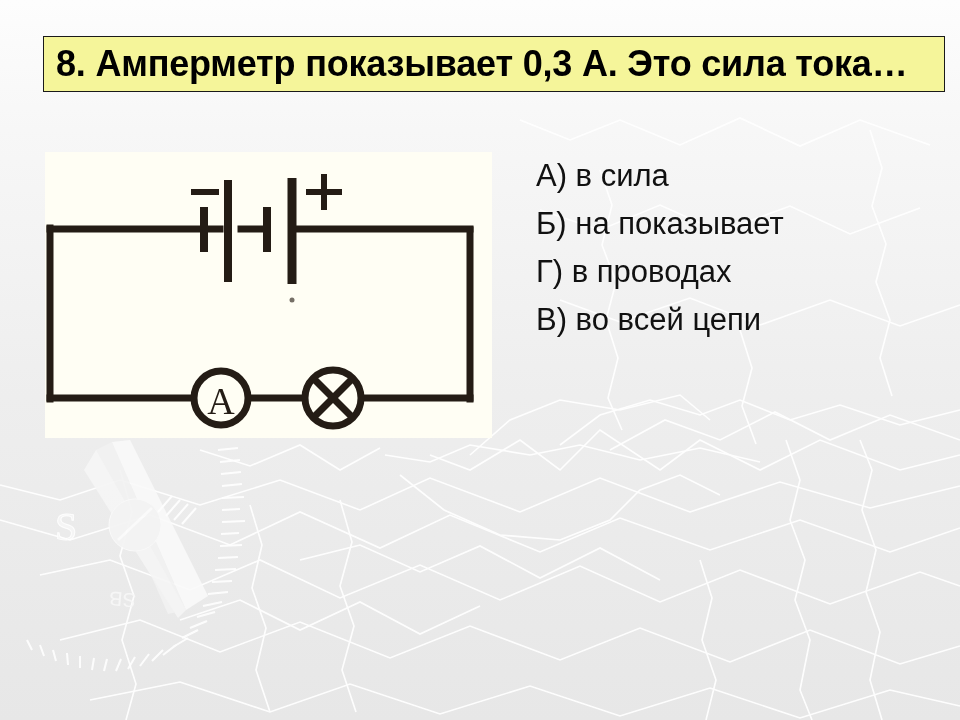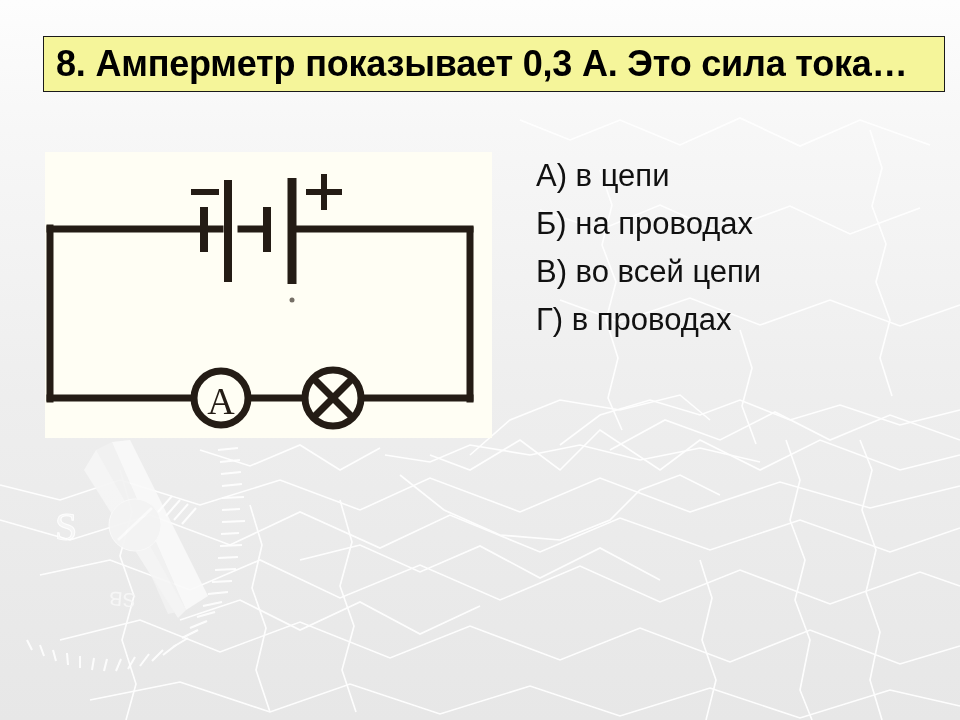--- a/index.html
+++ b/index.html
@@ -216,19 +216,19 @@
 
       <g>
         <circle cx="288" cy="246" r="28" fill="#fffef4" stroke="#241c15" stroke-width="7"></circle>
         <line x1="269" y1="227" x2="307" y2="265" stroke="#241c15" stroke-width="7"></line>
         <line x1="307" y1="227" x2="269" y2="265" stroke="#241c15" stroke-width="7"></line>
       </g>
     </svg>
   </div>
 
   <div id="answers">
-    <div class="answer-line">А) в цепи</div>
-    <div class="answer-line">Б) на проводах</div>
+    <div class="answer-line">А) в сила</div>
+    <div class="answer-line">Б) на показывает</div>
+    <div class="answer-line">Г) в проводах</div>
     <div class="answer-line">В) во всей цепи</div>
-    <div class="answer-line">Г) в проводах</div>
   </div>
 
 </div>
 
 </body></html>

